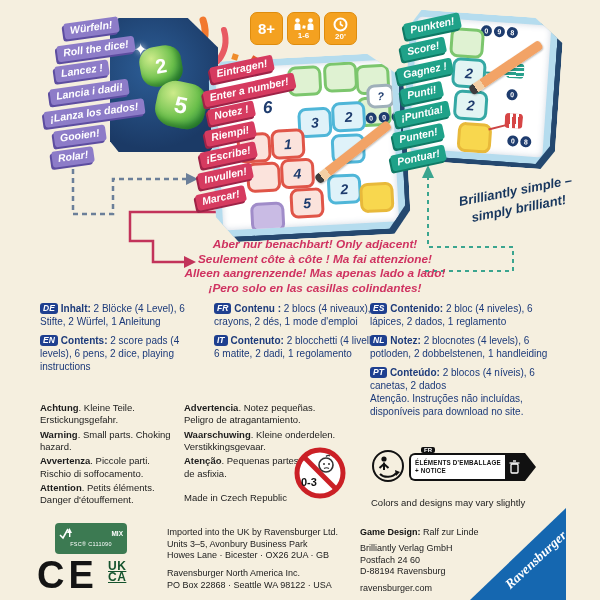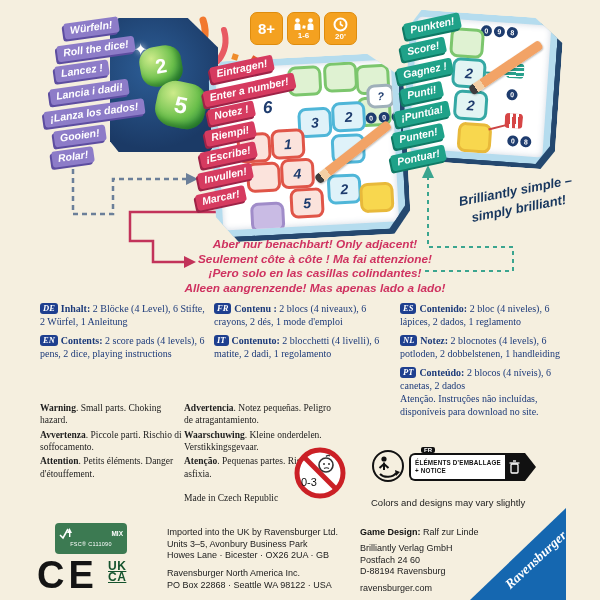--- a/index.html
+++ b/index.html
@@ -60,21 +60,21 @@
 
   
   #tagline{position:absolute;left:442px;top:182px;width:150px;transform:rotate(-11deg);
     color:#17365e;font-weight:bold;font-style:italic;font-size:13px;text-align:center;line-height:1.35;z-index:5;}
 
   
   #adjacent-note{position:absolute;left:150px;top:237px;width:330px;text-align:center;
     color:#cf3260;font-weight:bold;font-style:italic;font-size:11.8px;line-height:1.25;z-index:5;}
 
   
-  .col{position:absolute;font-size:10px;line-height:1.3;color:#1c3a7a;font-family:Liberation Serif, serif;}
+  .col{position:absolute;font-size:10px;line-height:1.3;color:#1c3a7a;}
   .col p{margin:0 0 6px 0;}
   .lang{display:inline-block;background:#1e3f8f;color:#fff;font-weight:bold;font-style:italic;
     font-size:8.5px;padding:0 3px;border-radius:3px;margin-right:3px;vertical-align:1px;}
   .warn{color:#1c1c1c;font-size:9.5px;}
   .warn p{margin:0 0 2px 0;}
 
   
   #fsc{position:absolute;left:55px;top:523px;width:72px;height:31px;background:#3c7a52;
     border-radius:4px;color:#fff;padding:2px 4px;box-sizing:border-box;}
   #fsc .row1{display:flex;justify-content:space-between;align-items:center;height:16px;}
@@ -252,40 +252,41 @@
   <div class="banner b-teal" style="left:391px;top:150px;">Pontuar!</div>
 
   <div id="tagline">
     <div>Brilliantly simple –</div>
     <div>simply brilliant!</div>
   </div>
 
   <div id="adjacent-note">
     <div>Aber nur benachbart! Only adjacent!</div>
     <div>Seulement côte à côte ! Ma fai attenzione!</div>
+    <div>Alleen aangrenzende! Mas apenas lado a lado!</div>
     <div>¡Pero solo en las casillas colindantes!</div>
-    <div>Alleen aangrenzende! Mas apenas lado a lado!</div>
   </div>
 
   <div class="col" style="left:40px;top:302px;width:168px;">
     <p><span class="lang">DE</span><b>Inhalt:</b><span> 2 Blöcke (4 Level), 6 Stifte, 2 Würfel, 1 Anleitung</span></p>
     <p><span class="lang">EN</span><b>Contents:</b><span> 2 score pads (4 levels), 6 pens, 2 dice, playing instructions</span></p>
   </div>
   <div class="col" style="left:214px;top:302px;width:172px;">
     <p><span class="lang">FR</span><b>Contenu :</b><span> 2 blocs (4 niveaux), 6 crayons, 2 dés, 1 mode d'emploi</span></p>
     <p><span class="lang">IT</span><b>Contenuto:</b><span> 2 blocchetti (4 livelli), 6 matite, 2 dadi, 1 regolamento</span></p>
   </div>
-  <div class="col" style="left:400px;top:302px;width:178px;">
+  <div class="col" style="left:370px;top:302px;width:178px;">
     <p><span class="lang">ES</span><b>Contenido:</b><span> 2 bloc (4 niveles), 6 lápices, 2 dados, 1 reglamento</span></p>
     <p><span class="lang">NL</span><b>Notez:</b><span> 2 blocnotes (4 levels), 6 potloden, 2 dobbelstenen, 1 handleiding</span></p>
     <p style="margin-bottom:0;"><span class="lang">PT</span><b>Conteúdo:</b><span> 2 blocos (4 níveis), 6 canetas, 2 dados</span></p>
     <p>Atenção. Instruções não incluídas, disponíveis para download no site.</p>
   </div>
 
   <div class="col warn" style="left:40px;top:402px;width:142px;">
+    <p><b>Achtung</b><span>. Kleine Teile. Erstickungsgefahr.</span></p>
     <p><b>Warning</b><span>. Small parts. Choking hazard.</span></p>
     <p><b>Avvertenza</b><span>. Piccole parti. Rischio di soffocamento.</span></p>
     <p><b>Attention</b><span>. Petits éléments. Danger d'étouffement.</span></p>
   </div>
   <div class="col warn" style="left:184px;top:402px;width:152px;">
     <p><b>Advertencia</b><span>. Notez pequeñas. Peligro de atragantamiento.</span></p>
     <p><b>Waarschuwing</b><span>. Kleine onderdelen. Verstikkingsgevaar.</span></p>
     <p><b>Atenção</b><span>. Pequenas partes. Risco de asfixia.</span></p>
     <p style="margin-top:12px;">Made in Czech Republic</p>
   </div>
@@ -293,21 +294,21 @@
   <div class="abs" style="left:293px;top:446px;width:54px;height:54px;z-index:5;">
     <svg width="54" height="54" viewBox="0 0 54 54">
       <circle cx="27" cy="27" r="23" fill="#fff" stroke="#cb2026" stroke-width="5"></circle>
       <circle cx="33" cy="19" r="7" fill="none" stroke="#333" stroke-width="1.6"></circle>
       <circle cx="31" cy="18" r="1" fill="#333"></circle>
         <circle cx="36" cy="18" r="1" fill="#333"></circle>
       <path d="M31 22.5 Q33.5 21 36 22.5" fill="none" stroke="#333" stroke-width="1.2"></path>
       <path d="M33 10.5 Q35 8.5 37 10" fill="none" stroke="#333" stroke-width="1.4"></path>
       <line x1="11" y1="11" x2="43" y2="43" stroke="#cb2026" stroke-width="5"></line>
     </svg>
-    <span style="position:absolute;left:8px;top:30px;font-size:11px;font-weight:normal;color:#111;">0-3</span>
+    <span style="position:absolute;left:8px;top:30px;font-size:11px;font-weight:bold;color:#111;">0-3</span>
   </div>
 
   <svg class="abs" style="left:371px;top:449px;z-index:5;" width="34" height="34" viewBox="0 0 34 34">
     <circle cx="17" cy="17" r="15" fill="none" stroke="#111" stroke-width="2"></circle>
     <circle cx="13" cy="10" r="2.6" fill="#111"></circle>
     <path d="M13 13.5 L13 21 M13 15 L8.5 19 M13 15 L17.5 19" stroke="#111" stroke-width="2" fill="none"></path>
     <path d="M9 25 A 9 6 0 0 0 25 24" fill="none" stroke="#111" stroke-width="2"></path>
     <polygon points="25,27 29,23 24,21" fill="#111"></polygon>
   </svg>
   <div id="pack-tag">FR</div>

